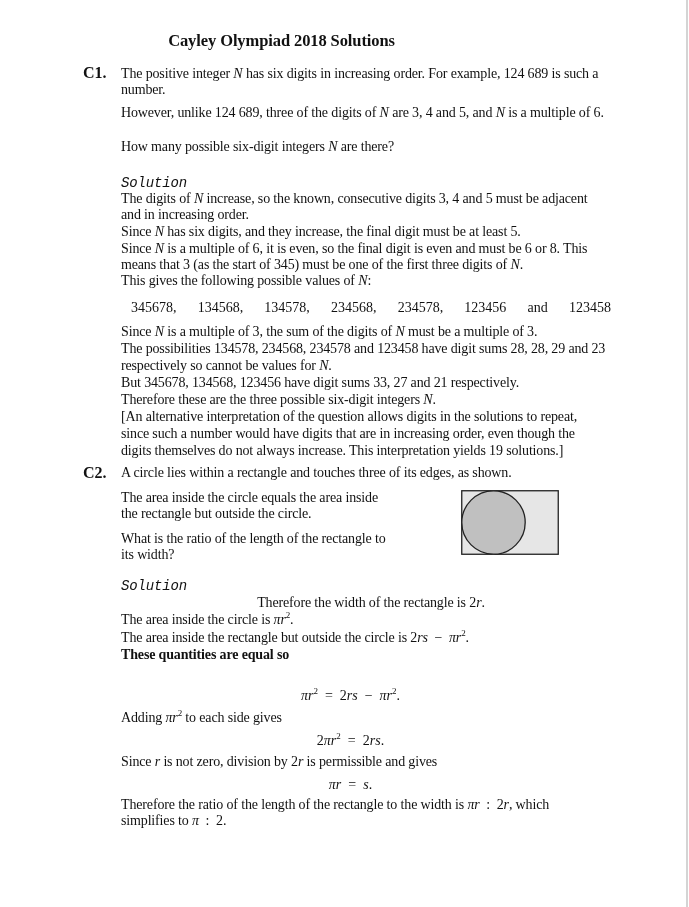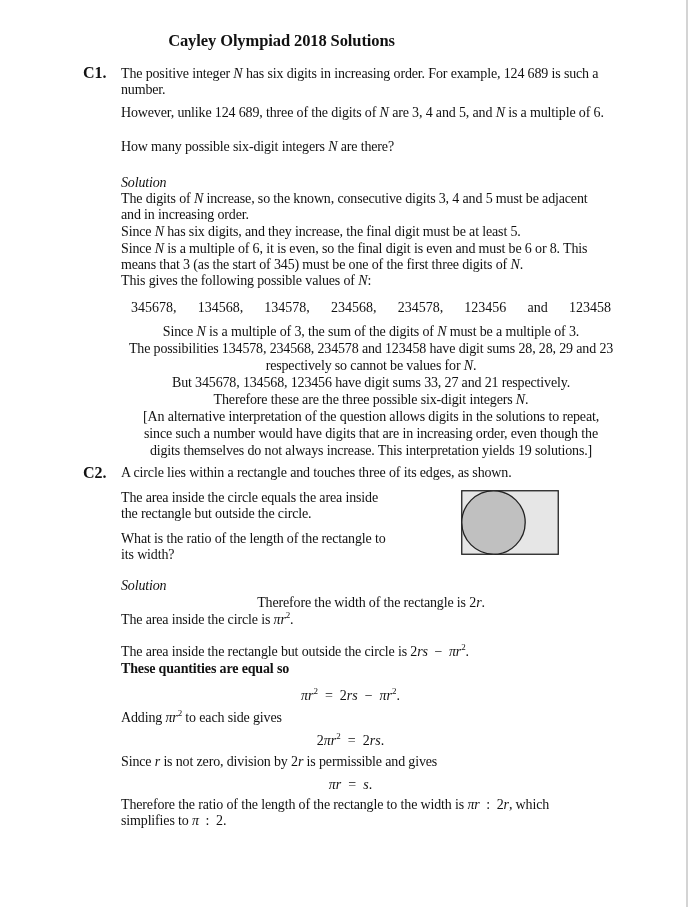--- a/index.html
+++ b/index.html
@@ -42,21 +42,21 @@
     }
     .block {
       position: absolute;
       left: 121px;
       width: 500px;
       line-height: 16px;
       letter-spacing: -0.15px;
     }
     .line { display: block; white-space: nowrap; }
     .i { font-style: italic; }
-    .sol-label { font-style: italic; }
+    .sol-label { font-style: italic; font-family: Liberation Mono, monospace; }
     .values-row {
       position: absolute;
       left: 131px;
       width: 480px;
       display: flex;
       justify-content: space-between;
       white-space: nowrap;
     }
     .eq {
       position: absolute;
@@ -112,21 +112,21 @@
   <span>345678,</span>
   <span>134568,</span>
   <span>134578,</span>
   <span>234568,</span>
   <span>234578,</span>
   <span>123456</span>
   <span>and</span>
   <span>123458</span>
 </div>
 
-<div class="block" style="top:323px; line-height:17px;text-align:center;">
+<div class="block" style="top:323px; line-height:17px;">
   <span class="line">Since <span class="i">N</span> is a multiple of 3, the sum of the digits of <span class="i">N</span> must be a multiple of 3.</span>
   <span class="line">The possibilities 134578, 234568, 234578 and 123458 have digit sums 28, 28, 29 and 23</span>
   <span class="line">respectively so cannot be values for <span class="i">N</span>.</span>
   <span class="line">But 345678, 134568, 123456 have digit sums 33, 27 and 21 respectively.</span>
   <span class="line">Therefore these are the three possible six-digit integers <span class="i">N</span>.</span>
   <span class="line">[An alternative interpretation of the question allows digits in the solutions to repeat,</span>
   <span class="line">since such a number would have digits that are in increasing order, even though the</span>
   <span class="line">digits themselves do not always increase.  This interpretation yields 19 solutions.]</span>
 </div>
 
@@ -148,21 +148,21 @@
 
 <svg class="figure" viewBox="0 0 98 65">
   <rect x="0.75" y="0.75" width="96.5" height="63.5" fill="#e6e6e6" stroke="#222222" stroke-width="1.3"></rect>
   <circle cx="32.5" cy="32.5" r="31.7" fill="#c0c0c0" stroke="#222222" stroke-width="1.3"></circle>
 </svg>
 
 <div class="block" style="top:578px;">
   <span class="line sol-label">Solution</span>
   <span class="line" style="margin-top:1px;text-align:center;">Therefore the width of the rectangle is 2<span class="i">r</span>.</span>
   <span class="line" style="margin-top:1px;">The area inside the circle is <span class="i">πr</span><sup>2</sup>.</span>
-  <span class="line" style="margin-top:16px;">The area inside the rectangle but outside the circle is 2<span class="i">rs</span> &nbsp;−&nbsp; <span class="i">πr</span><sup>2</sup>.</span>
+  <span class="line" style="margin-top:2px;">The area inside the rectangle but outside the circle is 2<span class="i">rs</span> &nbsp;−&nbsp; <span class="i">πr</span><sup>2</sup>.</span>
   <span class="line" style="margin-top:1px;font-weight:bold;">These quantities are equal so</span>
 </div>
 
 <div class="eq" style="top:688px; left:6px;">πr<sup class="n">2</sup>&nbsp; <span class="n">=</span> &nbsp;<span class="n">2</span>rs &nbsp;<span class="n">−</span>&nbsp; πr<sup class="n">2</sup><span class="n">.</span></div>
 
 <div class="block" style="top:710px;">
   <span class="line">Adding <span class="i">πr</span><sup>2</sup> to each side gives</span>
 </div>
 
 <div class="eq" style="top:733px; left:6px;"><span class="n">2</span>πr<sup class="n">2</sup>&nbsp; <span class="n">=</span> &nbsp;<span class="n">2</span>rs<span class="n">.</span></div>

